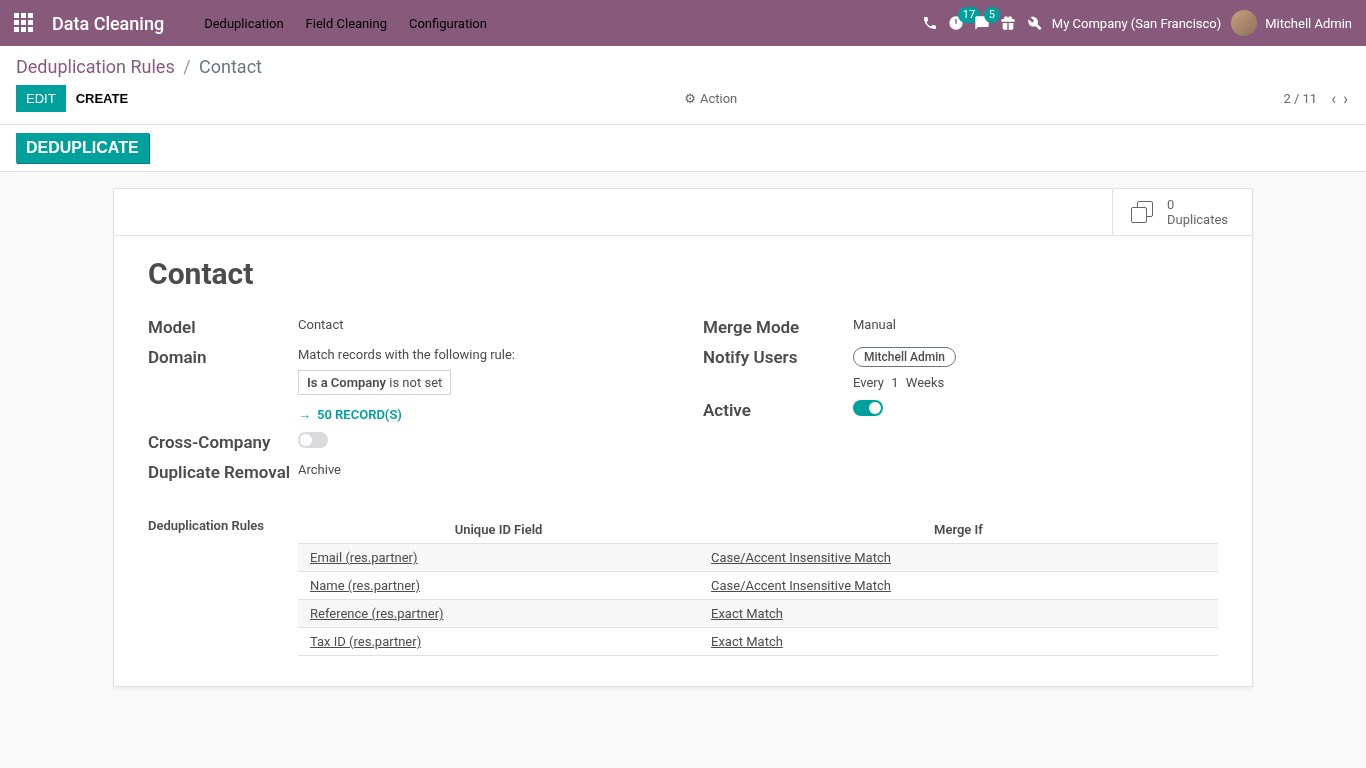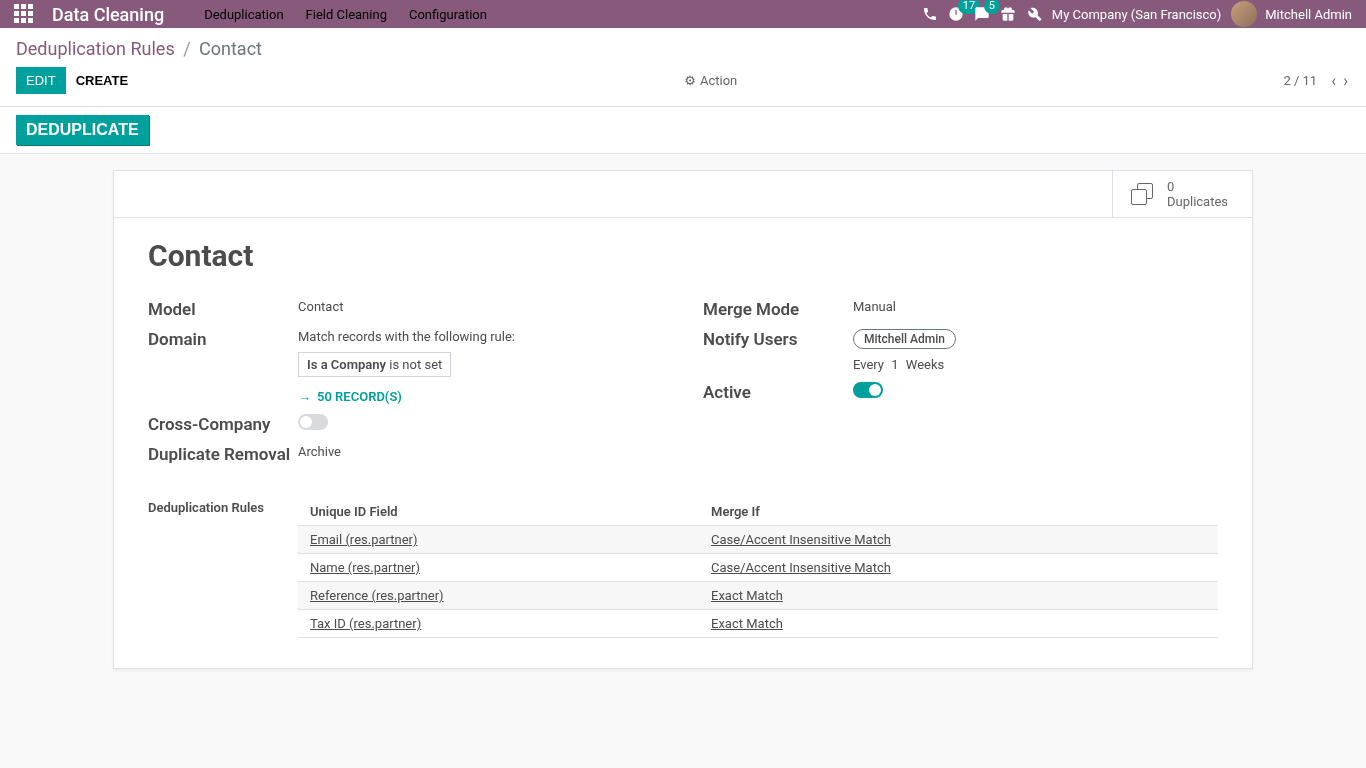--- a/index.html
+++ b/index.html
@@ -1,19 +1,19 @@
 <!DOCTYPE html>
 <html><head>
 <meta charset="utf-8">
 <style>
 * { box-sizing: border-box; margin: 0; padding: 0; }
 body { font-family: -apple-system, BlinkMacSystemFont, "Segoe UI", Roboto, "Helvetica Neue", sans-serif; font-size: 13px; color: #4c4c4c; background: #f9f9f9; }
 
 
-.navbar { background: #875A7B; color: #fff; height: 28px; display: flex; align-items: center; padding: 0 14px; }
+.navbar { background: #875A7B; color: #fff; height: 46px; display: flex; align-items: center; padding: 0 14px; }
 .apps-icon { width: 20px; height: 20px; display: grid; grid-template-columns: repeat(3,5px); grid-template-rows: repeat(3,5px); gap: 2px; margin-right: 18px; cursor: pointer; }
 .apps-icon span { background: #fff; width: 5px; height: 5px; }
 .app-title { font-size: 18px; font-weight: 500; margin-right: 40px; }
 .nav-menu { display: flex; gap: 22px; }
 .nav-menu a { color: #000000; text-decoration: none; font-size: 13px; cursor: pointer; }
 .navbar-spacer { flex: 1; }
 .navbar-right { display: flex; align-items: center; gap: 10px; }
 .icon-btn { position: relative; cursor: pointer; color: #fff; display: flex; align-items: center; }
 .badge { position: absolute; top: -8px; left: 10px; background: #00A09D; color: #fff; border-radius: 10px; padding: 0 5px; font-size: 11px; line-height: 16px; min-width: 16px; text-align: center; }
 .company-name { color: #fff; font-size: 13px; cursor: pointer; }
@@ -76,21 +76,21 @@
 .toggle.off .knob { left: 2px; }
 
 .notify-freq { margin-top: 8px; color: #4c4c4c; }
 .notify-freq .num { margin: 0 4px; }
 
 
 .rules-section { display: flex; margin-top: 24px; }
 .rules-label { width: 150px; font-weight: 600; color: #4c4c4c; font-size: 13px; padding-top: 2px; }
 .rules-table { flex: 1; }
 .rules-table table { width: 100%; border-collapse: collapse; }
-.rules-table th { text-align: left; padding: 6px 12px; border-bottom: 1px solid #dee2e6; font-weight: 600; color: #4c4c4c; font-size: 13px; }
+.rules-table th { text-align: center; padding: 6px 12px; border-bottom: 1px solid #dee2e6; font-weight: 600; color: #4c4c4c; font-size: 13px; }
 .rules-table td { padding: 6px 12px; border-bottom: 1px solid #dee2e6; color: #4c4c4c; font-size: 13px; text-decoration: underline; }
 .rules-table tr.row-striped { background: #f7f7f7; }
 
 svg.nav-svg { width: 16px; height: 16px; fill: #fff; }
 </style>
 </head>
 <body>
 
 <div class="navbar">
   <div class="apps-icon">

